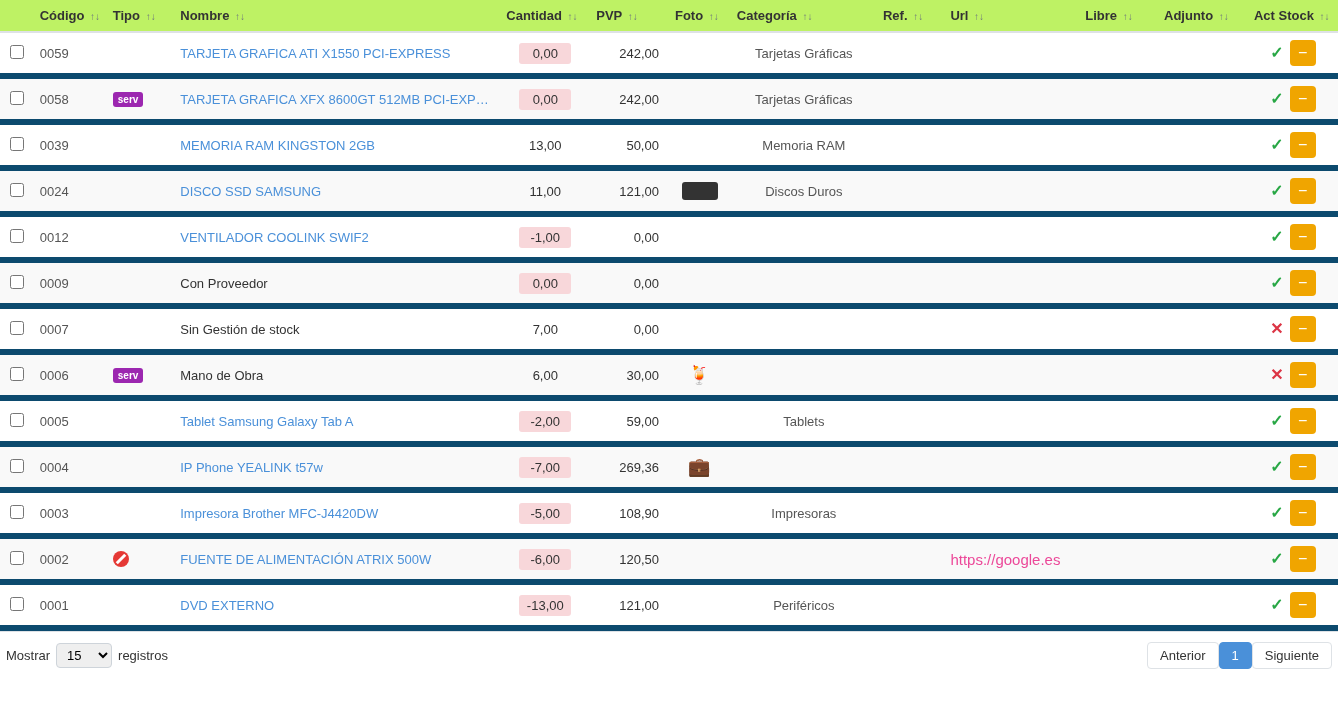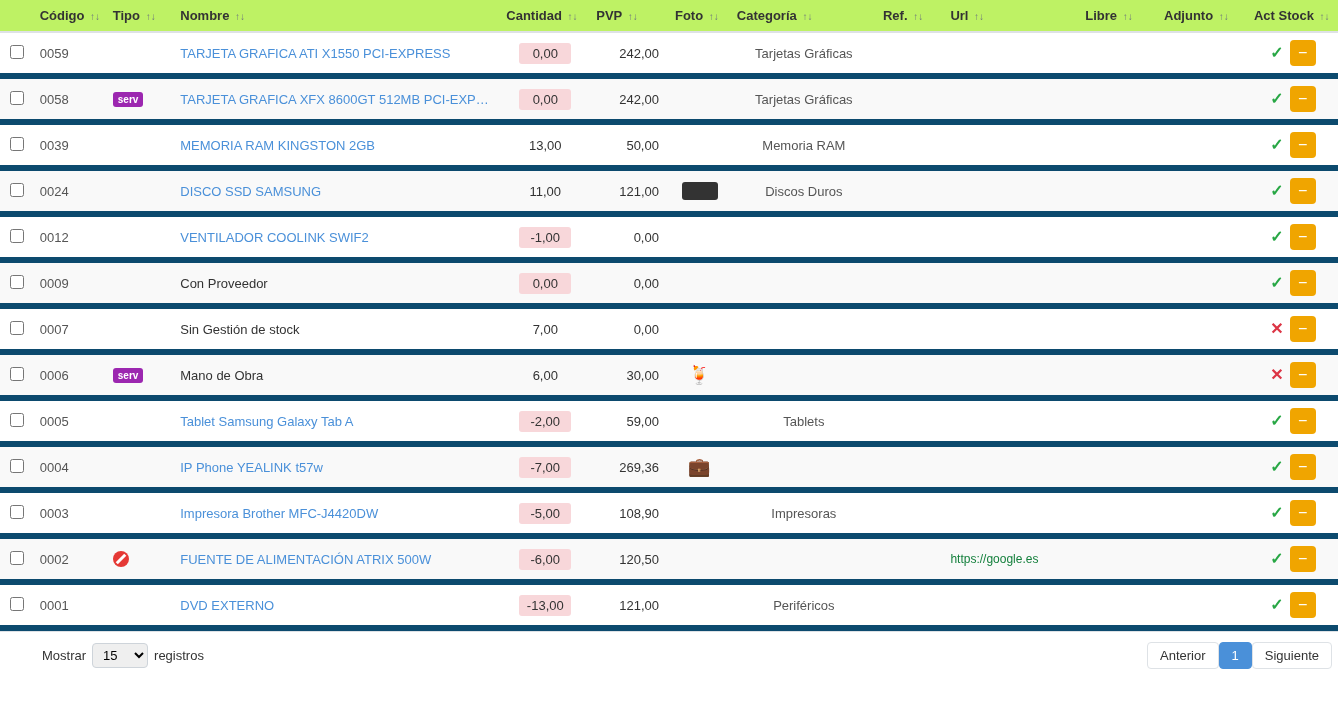--- a/index.html
+++ b/index.html
@@ -57,21 +57,21 @@
 
     .td-check { text-align: center; }
     .td-codigo { color: #555; font-size: 13px; }
     .td-nombre { color: #4a90d9; font-size: 13px; }
     .td-nombre.dark { color: #333; }
     .td-cantidad { text-align: center; font-size: 13px; }
     .td-pvp { text-align: right; font-size: 13px; padding-right: 10px; }
     .td-foto { text-align: center; }
     .td-cat { text-align: center; color: #555; font-size: 13px; }
     .td-ref { text-align: center; }
-    .td-url { color: #15803d; font-size: 12px; overflow: hidden; text-overflow: ellipsis; }
+    .td-url { color: #ec4899; font-size: 15px; overflow: hidden; text-overflow: ellipsis; }
     .td-libre { text-align: center; }
     .td-adjunto { text-align: center; }
     .td-actstock { text-align: center; }
 
     .qty-cell {
       background: #f8d7da;
       border-radius: 3px;
       padding: 3px 6px;
       text-align: center;
       color: #333;
@@ -134,21 +134,20 @@
       padding: 10px 6px;
       border-top: 1px solid #dee2e6;
     }
 
     .show-section {
       display: flex;
       align-items: center;
       gap: 6px;
       font-size: 13px;
       color: #333;
-      margin-left: 36px;
     }
 
     .show-section select {
       border: 1px solid #ced4da;
       border-radius: 4px;
       padding: 3px 6px;
       font-size: 13px;
     }
 
     .pagination-nav {

